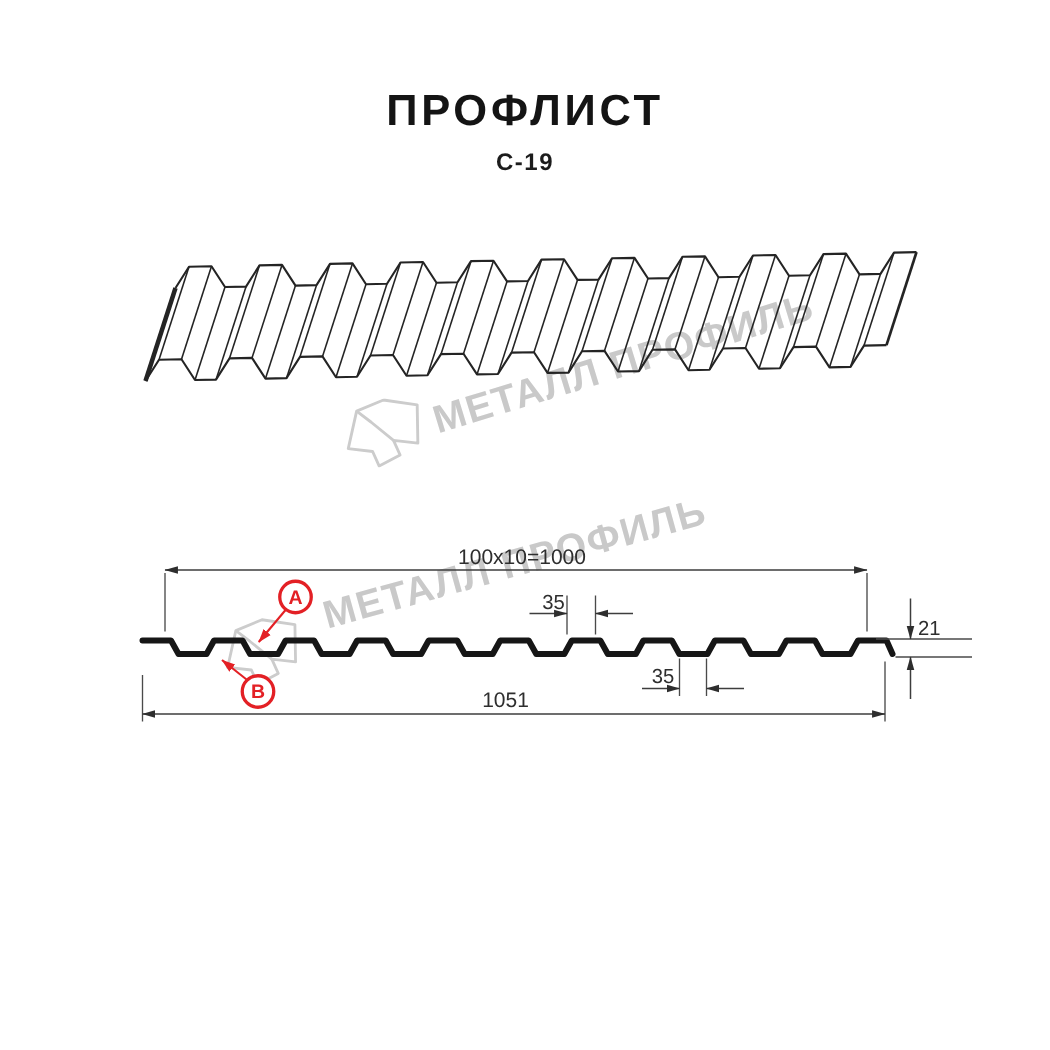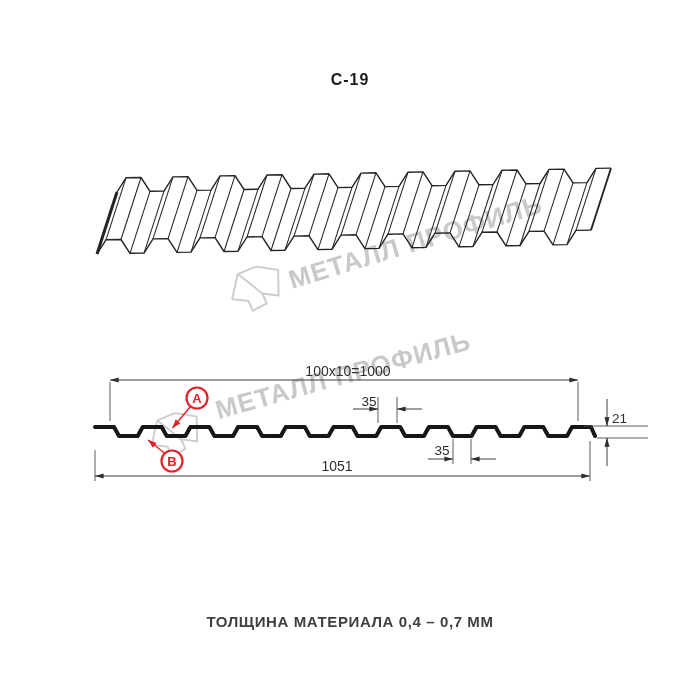--- a/index.html
+++ b/index.html
@@ -37,20 +37,21 @@
   .redline{stroke:#e32025;stroke-width:1.4;fill:none;}
   .redcirc{fill:#ffffff;stroke:#e32025;stroke-width:2.2;}
   .redtxt{font-family:"Liberation Sans",sans-serif;font-size:13px;font-weight:700;fill:#e32025;text-anchor:middle;}
 </style>
 </head>
 <body>
 
 <div class="canvas">
 
   <div class="title-block">
+    <h1>ПРОФЛИСТ</h1>
     <div class="subtitle">С-19</div>
   </div>
 
   <div class="wm wm-logo wm1-logo">
     <svg width="58" height="44" viewBox="0 0 60 46">
       <path d="M2,28 L14,4 L34,1 L56,10 L50,36 L34,30 L36,41 L20,45 L18,34 Z"></path>
       <path d="M14,4 L22,14 L34,30" stroke-width="1.4"></path>
     </svg>
   </div>
   <div class="wm wm-text wm1-text">МЕТАЛЛ ПРОФИЛЬ</div>
@@ -160,14 +161,13 @@
       <path class="redline" d="M190.5,406.5 L172.5,428" marker-end="url(#arrR)"></path>
       <circle class="redcirc" cx="197" cy="398" r="10.5"></circle>
       <text class="redtxt" x="197" y="402.5">A</text>
 
       <path class="redline" d="M165,453.5 L148,440" marker-end="url(#arrR)"></path>
       <circle class="redcirc" cx="172" cy="461" r="10.5"></circle>
       <text class="redtxt" x="172" y="465.5">B</text>
     </g>
   </svg>
 
-  <div class="footer">ТОЛЩИНА МАТЕРИАЛА 0,4 – 0,7 ММ</div>
 </div>
 
 </body></html>

